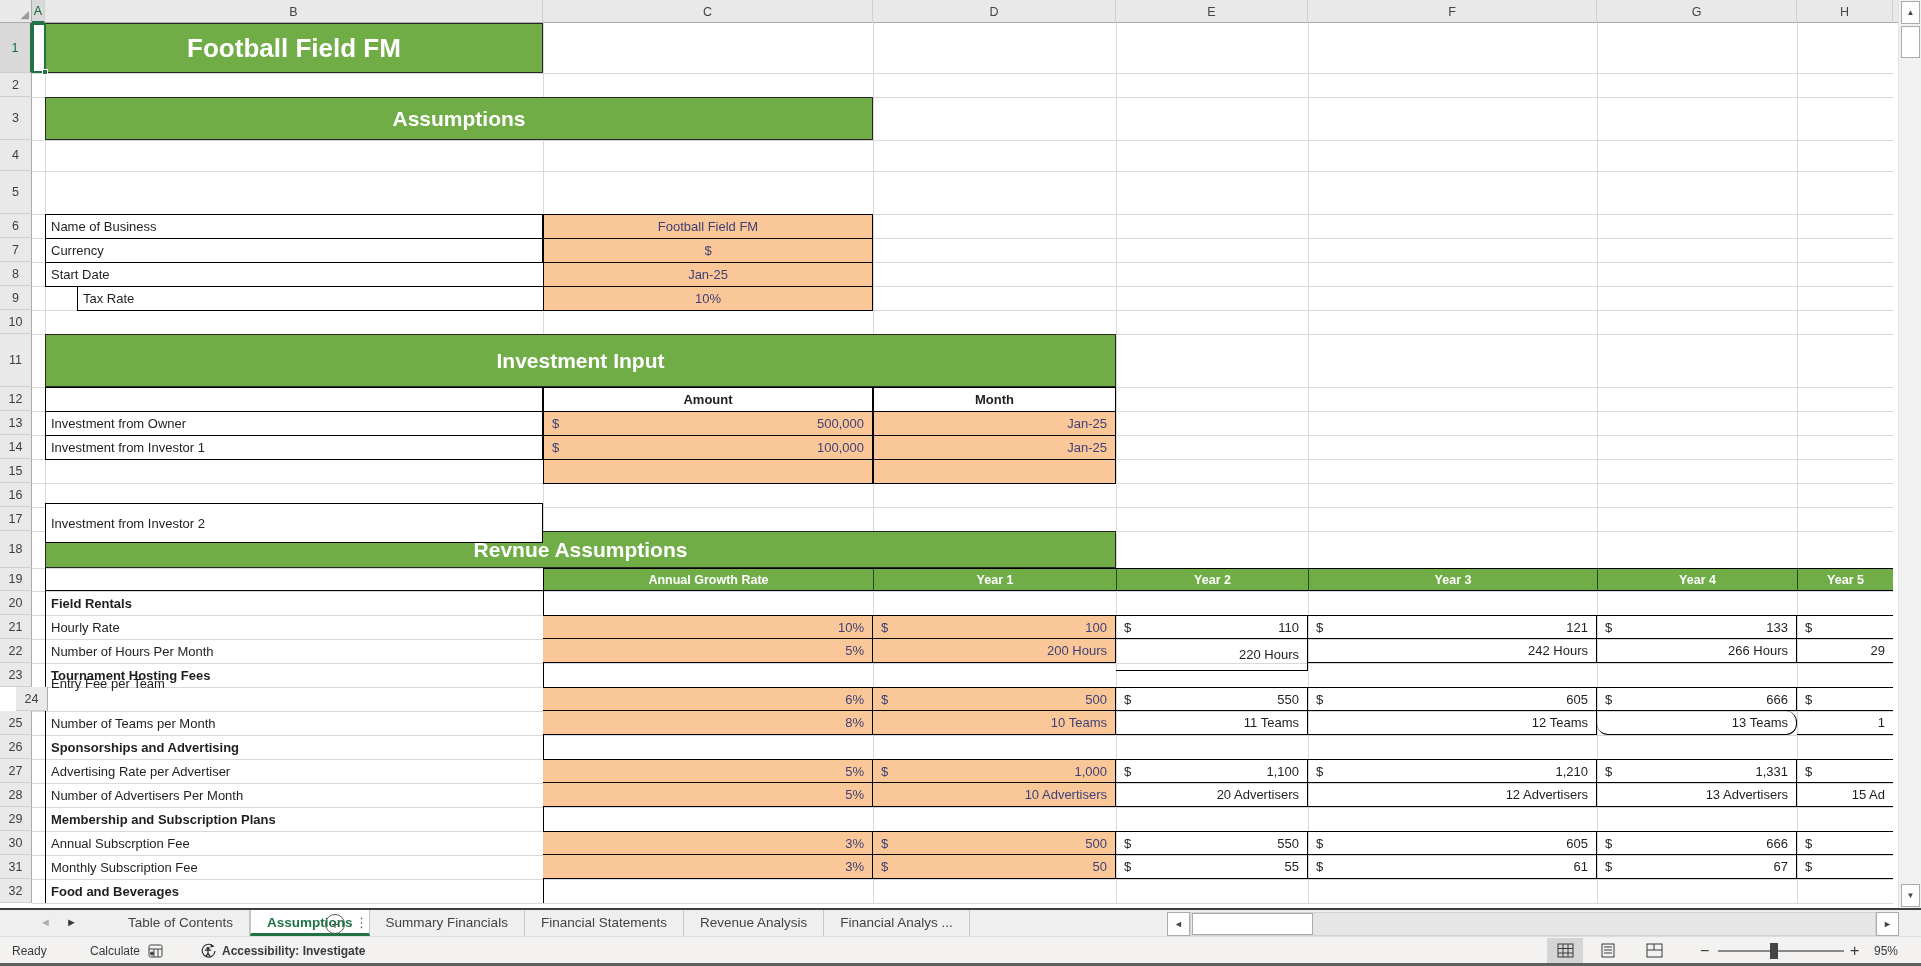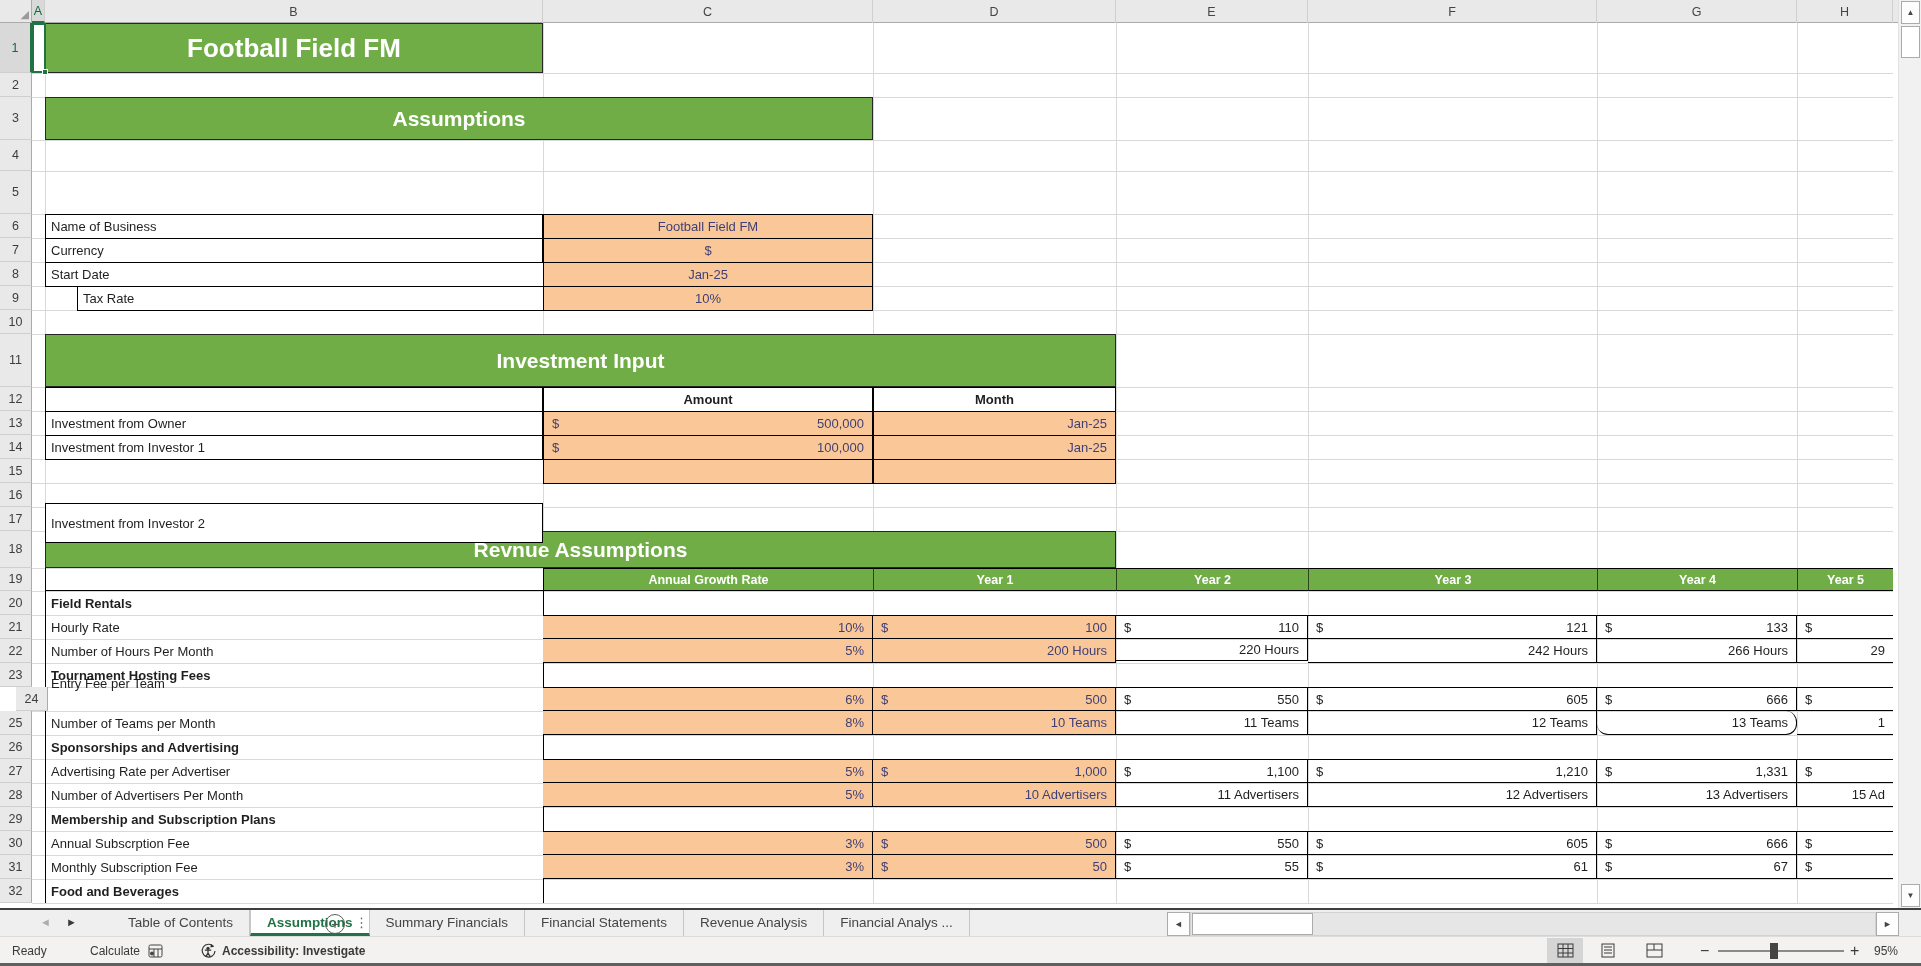--- a/index.html
+++ b/index.html
@@ -176,21 +176,21 @@
         <span>$</span>
         <span>133</span>
       </div>
       <div class="cell money" style="left: 1797px; top: 615px; width: 96px; height: 24px; border-top: 1px solid rgb(0, 0, 0); border-bottom: 1px solid rgb(0, 0, 0);">
         <span>$</span>
         <span></span>
       </div>
       <div class="cell plainlbl" style="left: 46px; top: 639px; width: 497px; height: 24px;">Number of Hours Per Month</div>
       <div class="cell orange rgt" style="left: 543px; top: 639px; width: 330px; height: 24px; border-top: none; border-bottom: 1px solid rgb(0, 0, 0); border-right: 1px solid rgb(0, 0, 0);">5%</div>
       <div class="cell orange rgt" style="left: 873px; top: 639px; width: 243px; height: 24px; border-top: none; border-bottom: 1px solid rgb(0, 0, 0); border-right: 1px solid rgb(0, 0, 0);">200 Hours</div>
-      <div class="cell rgt" style="left: 1116px; top: 639px; width: 192px; height: 22px; border-top: none; border-bottom: 1px solid rgb(0, 0, 0); border-right: 1px solid rgb(0, 0, 0); text-align: center;">220 Hours</div>
+      <div class="cell rgt" style="left: 1116px; top: 639px; width: 192px; height: 32px; border-top: none; border-bottom: 1px solid rgb(0, 0, 0); border-right: 1px solid rgb(0, 0, 0); text-align: center;">220 Hours</div>
       <div class="cell rgt" style="left: 1308px; top: 639px; width: 289px; height: 24px; border-top: none; border-bottom: 1px solid rgb(0, 0, 0); border-right: 1px solid rgb(0, 0, 0);">242 Hours</div>
       <div class="cell rgt" style="left: 1597px; top: 639px; width: 200px; height: 24px; border-top: none; border-bottom: 1px solid rgb(0, 0, 0); border-right: 1px solid rgb(0, 0, 0);">266 Hours</div>
       <div class="cell rgt" style="left: 1797px; top: 639px; width: 96px; height: 24px; border-top: none; border-bottom: 1px solid rgb(0, 0, 0);">29</div>
       <div class="cell plainlbl boldlbl" style="left: 46px; top: 663px; width: 497px; height: 24px;">Tournament Hosting Fees</div>
       <div class="cell plainlbl" style="left: 46px; top: 671px; width: 497px; height: 24px; text-align: center;">Entry Fee per Team</div>
       <div class="cell orange rgt" style="left: 543px; top: 687px; width: 330px; height: 24px; border-top: 1px solid rgb(0, 0, 0); border-bottom: 1px solid rgb(0, 0, 0); border-right: 1px solid rgb(0, 0, 0);">6%</div>
       <div class="cell orange money" style="left: 873px; top: 687px; width: 243px; height: 24px; border-top: 1px solid rgb(0, 0, 0); border-bottom: 1px solid rgb(0, 0, 0); border-right: 1px solid rgb(0, 0, 0);">
         <span>$</span>
         <span>500</span>
       </div>
@@ -236,21 +236,21 @@
         <span>$</span>
         <span>1,331</span>
       </div>
       <div class="cell money" style="left: 1797px; top: 759px; width: 96px; height: 24px; border-top: 1px solid rgb(0, 0, 0); border-bottom: 1px solid rgb(0, 0, 0);">
         <span>$</span>
         <span></span>
       </div>
       <div class="cell plainlbl" style="left: 46px; top: 783px; width: 497px; height: 24px;">Number of Advertisers Per Month</div>
       <div class="cell orange rgt" style="left: 543px; top: 783px; width: 330px; height: 24px; border-top: none; border-bottom: 1px solid rgb(0, 0, 0); border-right: 1px solid rgb(0, 0, 0);">5%</div>
       <div class="cell orange rgt" style="left: 873px; top: 783px; width: 243px; height: 24px; border-top: none; border-bottom: 1px solid rgb(0, 0, 0); border-right: 1px solid rgb(0, 0, 0);">10 Advertisers</div>
-      <div class="cell rgt" style="left: 1116px; top: 783px; width: 192px; height: 24px; border-top: none; border-bottom: 1px solid rgb(0, 0, 0); border-right: 1px solid rgb(0, 0, 0);">11 Advertisers</div>
+      <div class="cell rgt" style="left: 1116px; top: 783px; width: 192px; height: 24px; border-top: none; border-bottom: 1px solid rgb(0, 0, 0); border-right: 1px solid rgb(0, 0, 0);">20 Advertisers</div>
       <div class="cell rgt" style="left: 1308px; top: 783px; width: 289px; height: 24px; border-top: none; border-bottom: 1px solid rgb(0, 0, 0); border-right: 1px solid rgb(0, 0, 0);">12 Advertisers</div>
       <div class="cell rgt" style="left: 1597px; top: 783px; width: 200px; height: 24px; border-top: none; border-bottom: 1px solid rgb(0, 0, 0); border-right: 1px solid rgb(0, 0, 0);">13 Advertisers</div>
       <div class="cell rgt" style="left: 1797px; top: 783px; width: 96px; height: 24px; border-top: none; border-bottom: 1px solid rgb(0, 0, 0);">15 Ad</div>
       <div class="cell plainlbl boldlbl" style="left: 46px; top: 807px; width: 497px; height: 24px;">Membership and Subscription Plans</div>
       <div class="cell plainlbl" style="left: 46px; top: 831px; width: 497px; height: 24px;">Annual Subscrption Fee</div>
       <div class="cell orange rgt" style="left: 543px; top: 831px; width: 330px; height: 24px; border-top: 1px solid rgb(0, 0, 0); border-bottom: 1px solid rgb(0, 0, 0); border-right: 1px solid rgb(0, 0, 0);">3%</div>
       <div class="cell orange money" style="left: 873px; top: 831px; width: 243px; height: 24px; border-top: 1px solid rgb(0, 0, 0); border-bottom: 1px solid rgb(0, 0, 0); border-right: 1px solid rgb(0, 0, 0);">
         <span>$</span>
         <span>500</span>
       </div>

